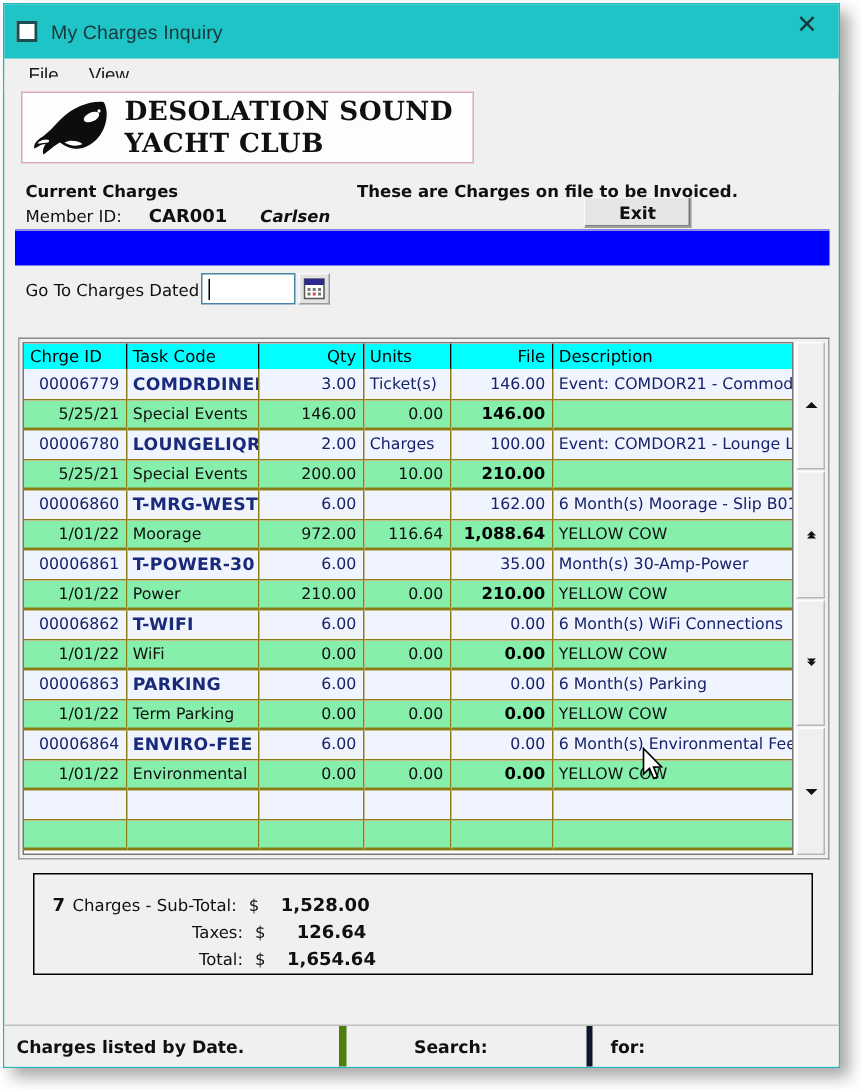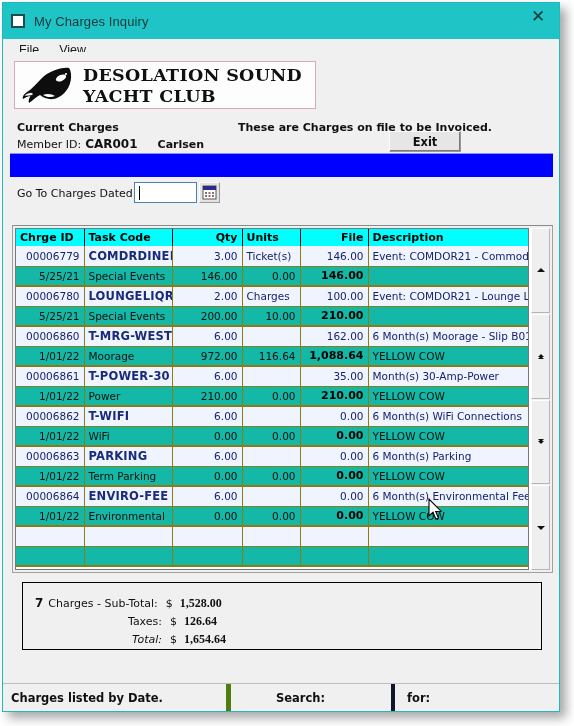--- a/index.html
+++ b/index.html
@@ -151,30 +151,31 @@
     color: #101010;
   }
   .hdr-memline {
     position: absolute;
     left: 14px; top: 85px;
     font-family: "DejaVu Sans", sans-serif;
     font-size: 11px;
     color: #101010;
     display: flex;
     align-items: center;
-    gap: 4px;
+    gap: 18px;
   }
   .hdr-memline .mem-val {
     font-weight: bold;
     font-size: 12px;
   }
   .hdr-memline .mem-name {
     font-weight: bold;
     font-size: 11px;
-    margin-left: 16px;
+    margin-left: 4px;
+    font-style: italic;
   }
 
   
   .bluebar {
     position: absolute;
     left: 7px; top: 101px;
     width: 543px; height: 23px;
     background: #0000ff;
     border-top: 1px solid #8f8fe8;
   }
@@ -280,21 +281,21 @@
   table.grid col.c1 { width: 88px; }
   table.grid col.c2 { width: 70px; }
   table.grid col.c3 { width: 58px; }
   table.grid col.c4 { width: 68px; }
   table.grid col.c5 { width: auto; }
 
   table.grid th {
     background: #00ffff;
     color: #000000;
     font-family: "DejaVu Sans", sans-serif;
-    font-weight: bold;
+    font-weight: normal;
     font-size: 11px;
     padding: 2px 4px;
     border-right: 1px solid #000;
     height: 17px;
     box-sizing: border-box;
     white-space: nowrap;
     overflow: hidden;
   }
   table.grid th.lastcol { border-right: none; }
   table.grid tr.hdr2 th { border-bottom: 1px solid #000; }
@@ -304,21 +305,21 @@
     box-sizing: border-box;
     border-right: 1px solid #8a7d18;
     border-bottom: 1px solid #8a7d18;
     white-space: nowrap;
     overflow: hidden;
     vertical-align: middle;
   }
   table.grid td.lastcol { border-right: none; }
 
   tr.row-a td { background: #f0f4ff; }
-  tr.row-b td { background: #14b8a6; }
+  tr.row-b td { background: #86efac; }
   tr.row-b td { border-bottom: 2px solid #8a7d18; }
 
   .al-r { text-align: right; }
   .al-l { text-align: left; }
   .bold-navy { font-weight: bold; color: #1a2a7a; font-size: 11.5px; letter-spacing: .2px;}
   .navy { color: #16226b; }
   .bold-blk { font-weight: bold; color: #000; font-size: 11px; }
 
   
   .gscroll {
@@ -363,21 +364,21 @@
     color: #101010;
   }
   .tot-row {
     position: absolute;
     display: flex;
     align-items: baseline;
     white-space: nowrap;
   }
   .tot-lbl { text-align: right; }
   .tot-dollar { width: 14px; text-align: left; margin-left: 8px; }
-  .tot-val { font-weight: bold; font-size: 12px; width: 74px; text-align: left; font-family: Liberation Serif, serif; }
+  .tot-val { font-weight: bold; font-size: 12px; width: 74px; text-align: center; }
   .tot-count { font-weight: bold; font-size: 12px; margin-right: 5px; }
 
   
   .statusbar {
     position: absolute;
     left: 0; right: 0; bottom: 0;
     height: 27px;
     background: #f0f0f0;
     border-top: 1px solid #bdbdbd;
     display: flex;
@@ -678,21 +679,21 @@
         <span class="tot-lbl">Charges - Sub-Total:</span>
         <span class="tot-dollar">$</span>
         <span class="tot-val">1,528.00</span>
       </div>
       <div class="tot-row" style="left:12px; top:31px;">
         <span class="tot-lbl" style="width:127px;">Taxes:</span>
         <span class="tot-dollar">$</span>
         <span class="tot-val">126.64</span>
       </div>
       <div class="tot-row" style="left:12px; top:49px;">
-        <span class="tot-lbl" style="width:127px;font-style:italic;">Total:</span>
+        <span class="tot-lbl" style="width:127px;">Total:</span>
         <span class="tot-dollar">$</span>
         <span class="tot-val">1,654.64</span>
       </div>
     </div>
 
     <div class="statusbar">
       <div class="sb-cell sb-1">Charges listed by Date.</div>
       <div class="sb-cell sb-2">Search:</div>
       <div class="sb-cell sb-3">for:</div>
     </div>

